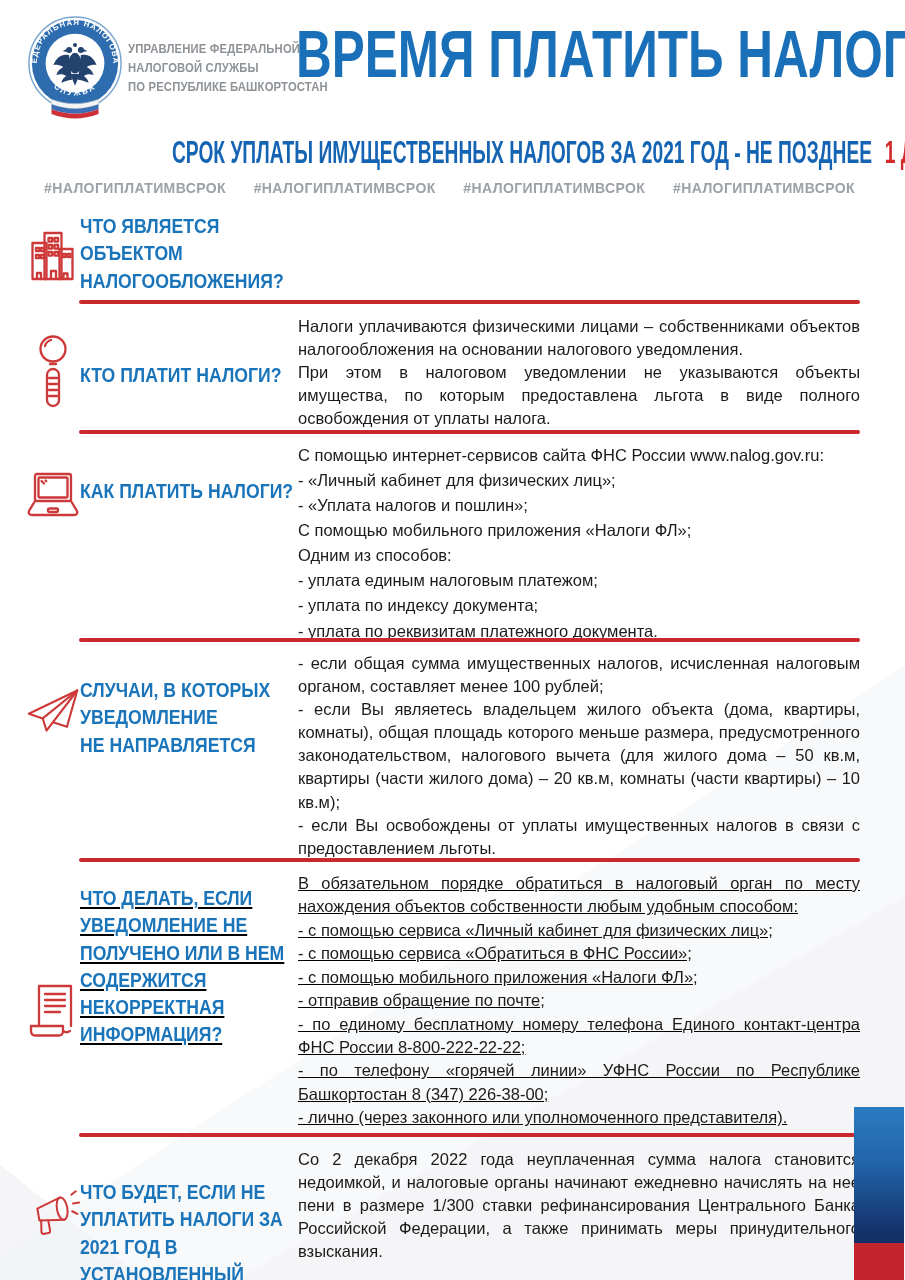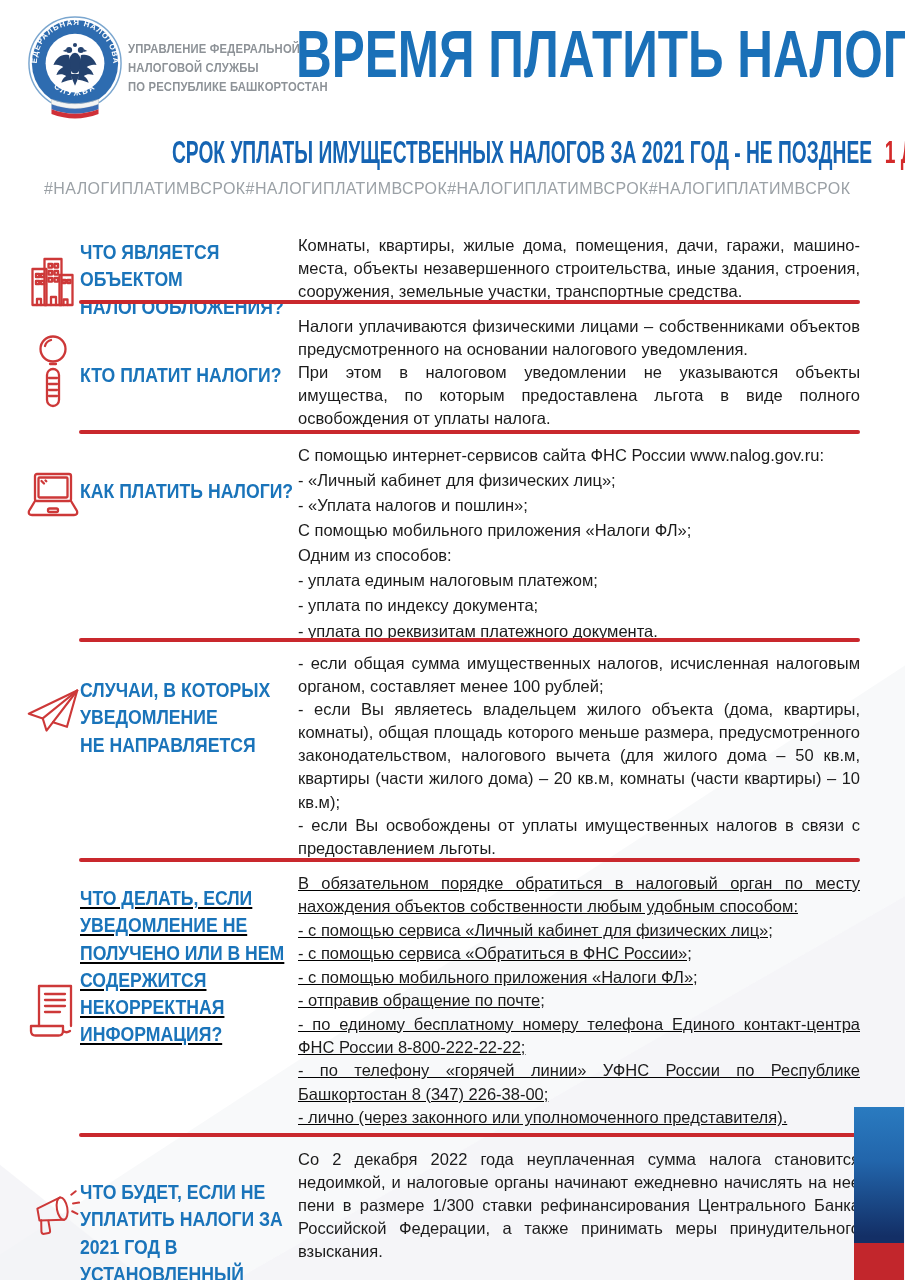--- a/index.html
+++ b/index.html
@@ -18,31 +18,31 @@
   .dept{position:absolute;left:128px;top:40px;color:#8d9297;font-size:12.5px;font-weight:bold;
         line-height:1.5;white-space:pre-line;letter-spacing:.2px;
         transform:scaleX(.9);transform-origin:left top;}
   .big-title{position:absolute;left:296px;top:16px;color:#1a70b8;font-weight:bold;font-size:66px;
         white-space:nowrap;transform:scaleX(.75);transform-origin:left top;}
   .subtitle{position:absolute;left:0;top:135px;width:100%;text-align:center;font-weight:bold;
         font-size:31px;white-space:nowrap;transform:scaleX(.62);transform-origin:50% 0;}
   .subtitle .blue{color:#1564b3;}
   .subtitle .red{color:#d32a2a;margin-left:12px;}
   .hashtags{position:absolute;left:44px;right:50px;top:180px;display:flex;
-        color:#9ba1a6;font-size:16px;letter-spacing:.4px;font-weight:normal;}
+        justify-content:space-between;color:#9ba1a6;font-size:14px;letter-spacing:.4px;font-weight:bold;}
 
   
   .sec{position:absolute;left:0;width:860px;display:grid;
        grid-template-columns:54px 218px 1fr;padding-left:26px;box-sizing:border-box;z-index:2;}
   .icell{grid-column:1;display:flex;justify-content:center;align-items:flex-start;}
   .shead{margin:0;grid-column:2;color:#1a74ba;font-size:21px;line-height:1.3;font-weight:bold;
        white-space:pre-line;transform:scaleX(.84);transform-origin:left top;width:118%;}
   .sbody{grid-column:3;color:#1b1b1b;font-size:16.5px;line-height:1.4;text-align:justify;
        white-space:pre-line;}
-  .s1{top:234px;} .s2{top:315px;} .s3{top:443px;} .s4{top:652px;} .s5{top:872px;text-decoration:underline;} .s6{top:1148px;}
+  .s1{top:208px;} .s2{top:315px;} .s3{top:443px;} .s4{top:652px;} .s5{top:872px;text-decoration:underline;} .s6{top:1148px;}
   .s1 .shead{margin-top:4px}  .s1 .icell svg{margin-top:22px}
   .s2 .shead{margin-top:46px} .s2 .icell svg{margin-top:18px}
   .s3 .shead{margin-top:34px} .s3 .icell svg{margin-top:28px}
   .s4 .shead{margin-top:24px} .s4 .icell svg{margin-top:34px}
   .s5 .shead{margin-top:12px} .s5 .icell svg{margin-top:110px}
   .s6 .shead{margin-top:30px} .s6 .icell svg{margin-top:36px}
   .s3 .sbody{line-height:1.52}
   .s5 .sbody{line-height:1.42}
 
   .divider{position:absolute;left:79px;width:781px;height:4px;background:#c9282d;
@@ -122,36 +122,35 @@
         <rect x="29.5" y="19" width="13" height="30"></rect>
         <path d="M6 18 h3.2 v3.2 h-3.2 Z M11 18 h3.2 v3.2 h-3.2 Z M6 25 h3.2 v3.2 h-3.2 Z M11 25 h3.2 v3.2 h-3.2 Z"></path>
         <path d="M18.5 8 h3.6 v3.6 h-3.6 Z M24.5 8 h3.6 v3.6 h-3.6 Z M18.5 15 h3.6 v3.6 h-3.6 Z M24.5 15 h3.6 v3.6 h-3.6 Z M18.5 22 h3.6 v3.6 h-3.6 Z M24.5 22 h3.6 v3.6 h-3.6 Z"></path>
         <path d="M32.5 24 h3 v3 h-3 Z M37.5 24 h3 v3 h-3 Z"></path>
         <path d="M7 49 v-6 h4 v6 M21 49 v-8 h5 v8 M33.5 49 v-5.5 h4 v5.5"></path>
       </svg>
     </div>
     <h2 class="shead">ЧТО ЯВЛЯЕТСЯ
 ОБЪЕКТОМ
 НАЛОГООБЛОЖЕНИЯ?</h2>
-    <div class="sbody">Комнаты, квартиры, жилые дома, помещения, дачи, гаражи, машино-места, объекты незавершенного строительства, иные здания, строения, сооружения, земельные участки, транспортные средства.</div>
   </section>
   <div class="divider d1"></div>
 
   <section class="sec s2">
     <div class="icell">
       <svg class="icon" width="38" height="96" viewBox="0 0 38 96">
         <circle cx="19" cy="16" r="12.5"></circle>
         <path d="M11 13 a8.5 8.5 0 0 1 6 -6"></path>
         <path d="M16 31 h6"></path>
         <rect x="13" y="36" width="12" height="37" rx="6"></rect>
         <path d="M15 45 h8 M15 51 h8 M15 57 h8 M15 63 h8"></path>
       </svg>
     </div>
     <h2 class="shead">КТО ПЛАТИТ НАЛОГИ?</h2>
-    <div class="sbody">Налоги уплачиваются физическими лицами – собственниками объектов предусмотренного на основании налогового уведомления.
+    <div class="sbody">Налоги уплачиваются физическими лицами – собственниками объектов налогообложения на основании налогового уведомления.
 При этом в налоговом уведомлении не указываются объекты имущества, по которым предоставлена льгота в виде полного освобождения от уплаты налога.</div>
   </section>
   <div class="divider d2"></div>
 
   <section class="sec s3">
     <div class="icell">
       <svg class="icon" width="54" height="48" viewBox="0 0 54 48">
         <rect x="9" y="3" width="36" height="27" rx="2"></rect>
         <rect x="12.5" y="6.5" width="29" height="20" rx="1"></rect>
         <path d="M15.5 10 l2.5 2.5 M19.5 9.5 l.8 .8"></path>

